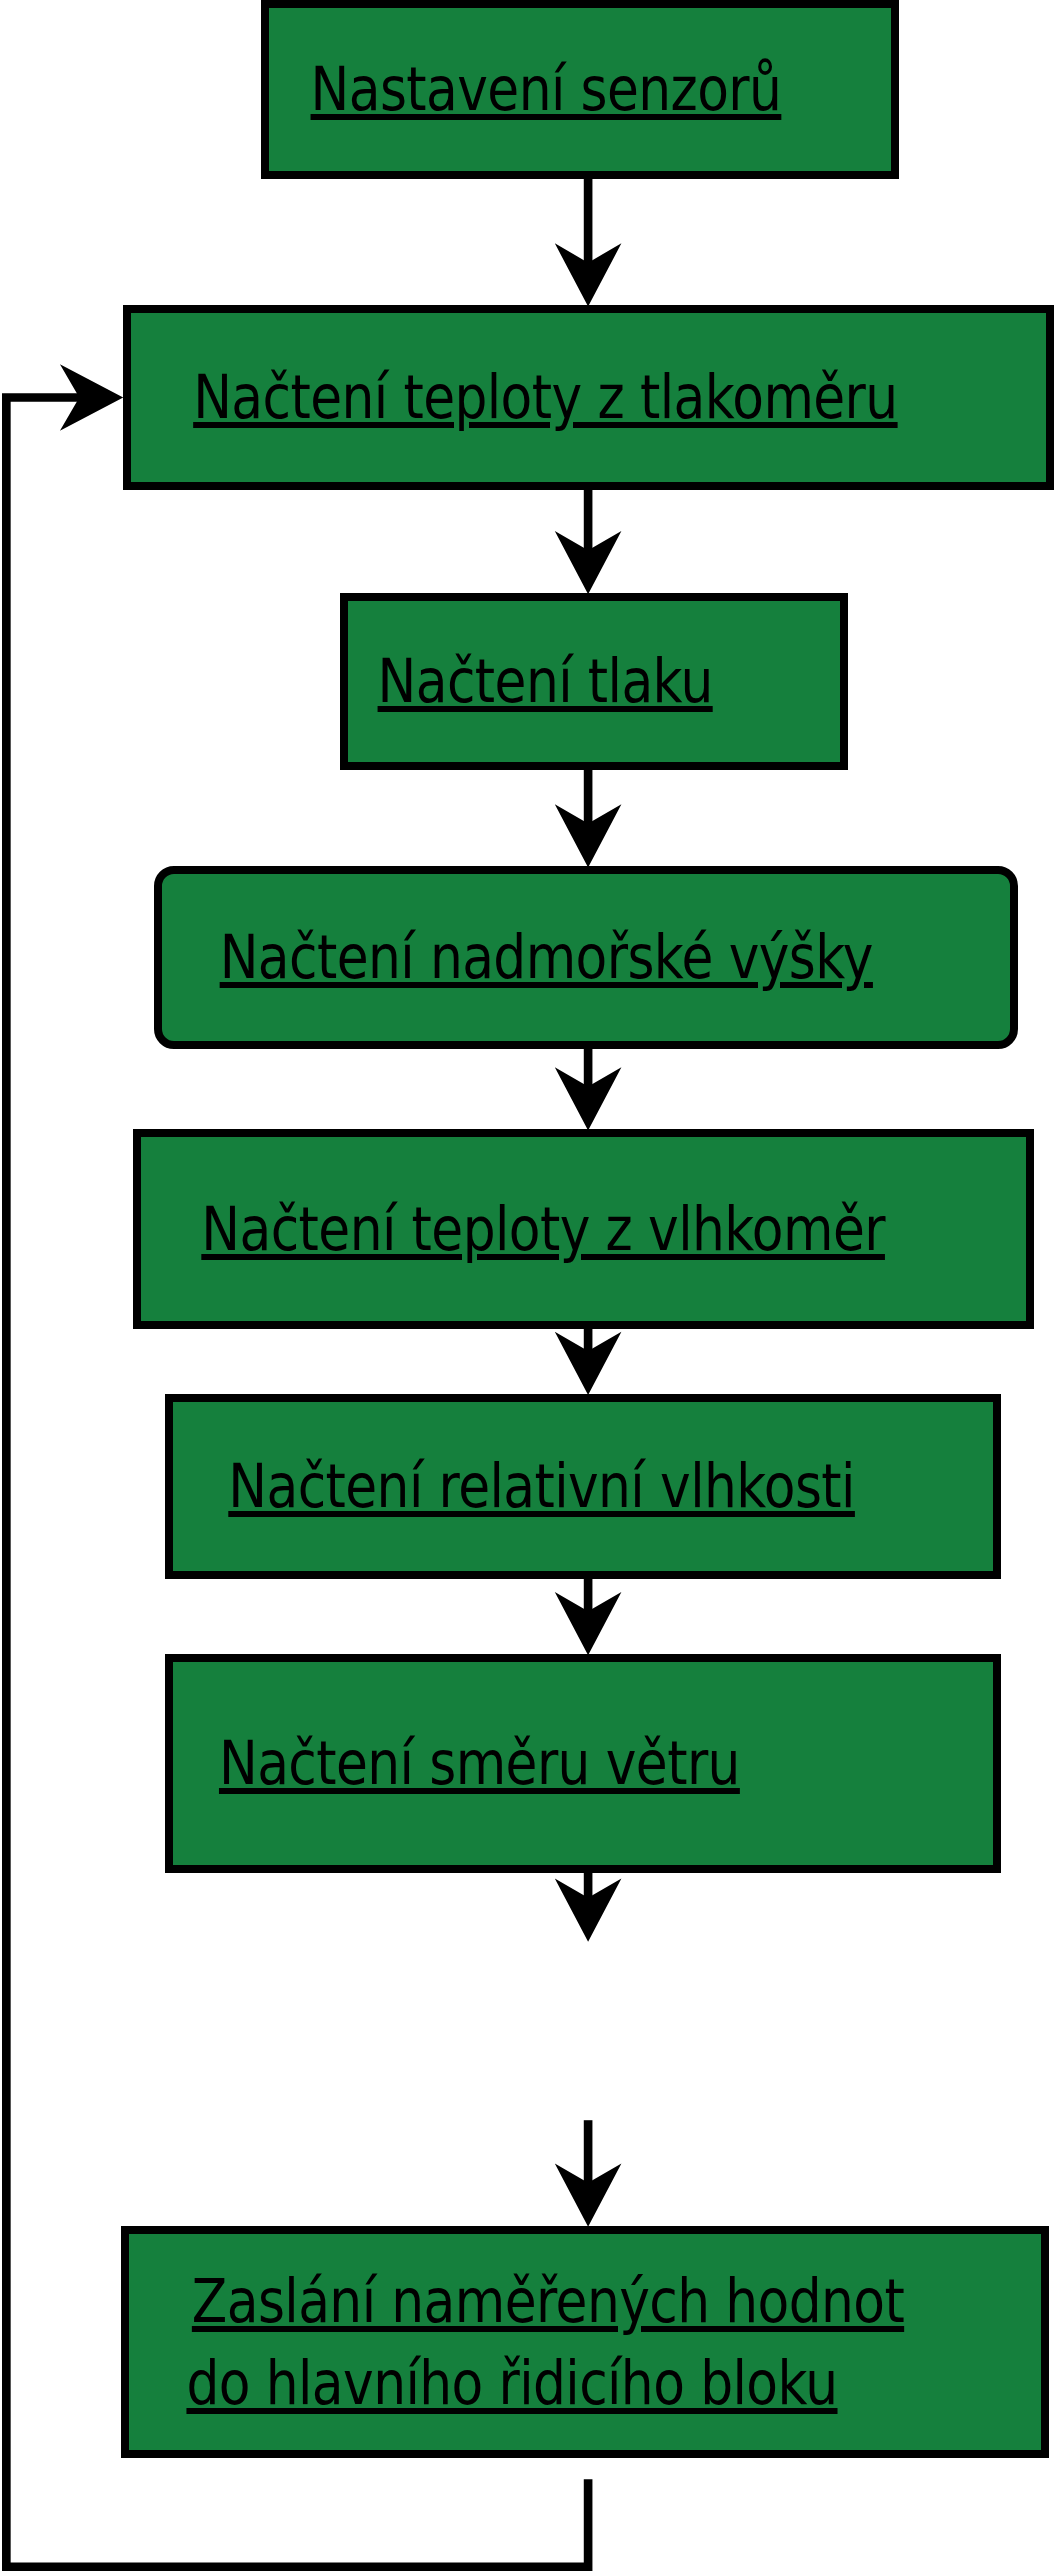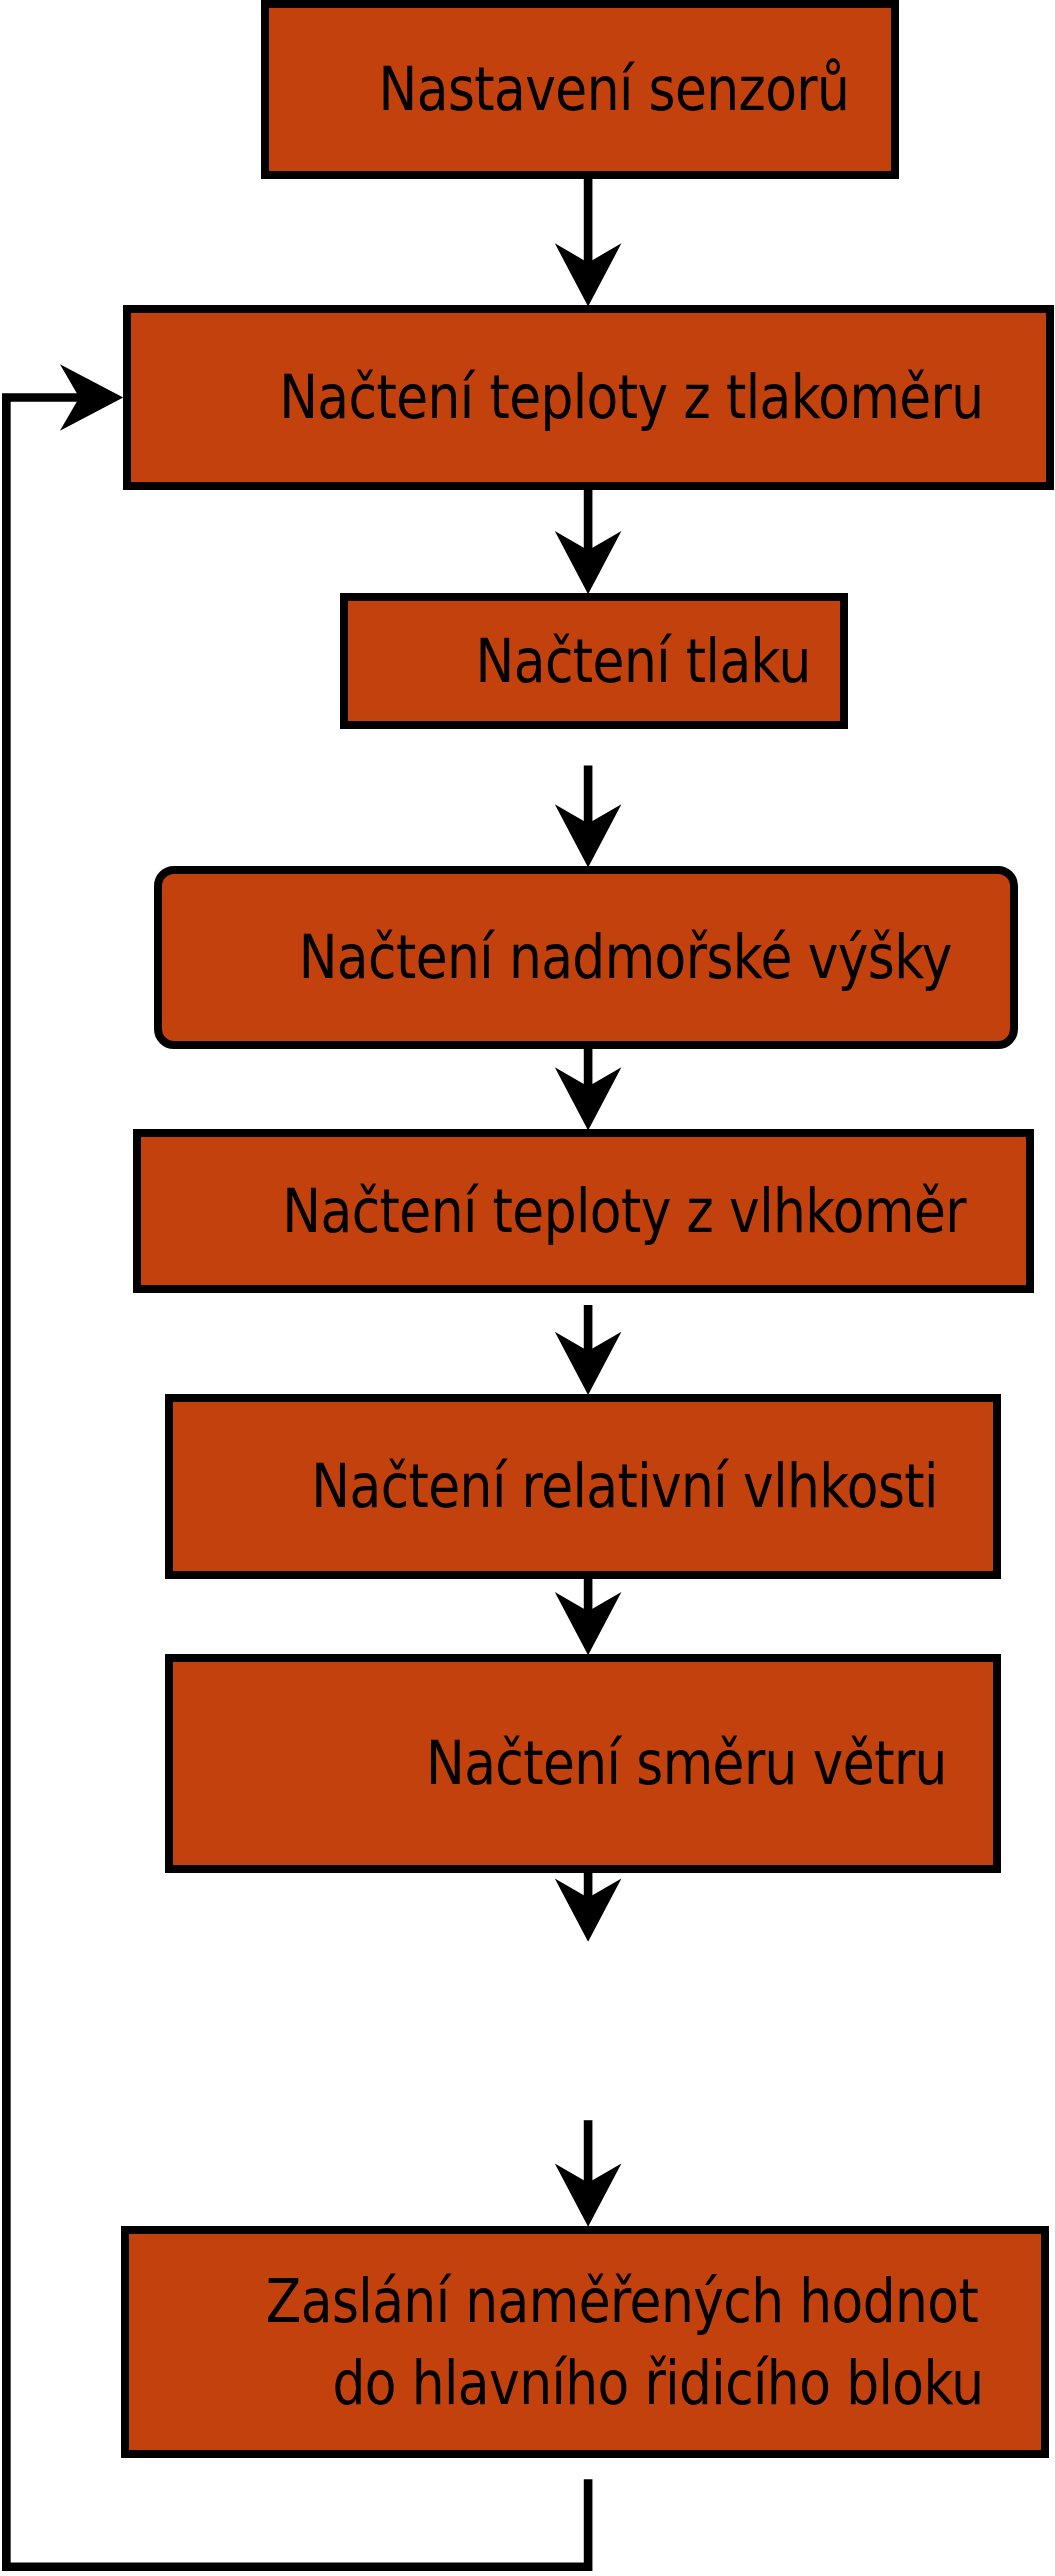--- a/index.html
+++ b/index.html
@@ -18,41 +18,42 @@
   #connectors {
     position: absolute;
     left: 0; top: 0;
     width: 1055px;
     height: 2576px;
   }
   .flow-node {
     position: absolute;
     box-sizing: border-box;
     border: 8.7px solid #000000;
-    background: #c2410c;
+    background: #15803d;
     display: flex;
     flex-direction: column;
-    align-items: flex-end;
+    align-items: flex-start;
     justify-content: center;
     color: #000000;
+    text-decoration: underline;
   }
   .flow-node .label {
     display: inline-block;
     font-size: 61px;
     line-height: 1.35;
     white-space: nowrap;
     transform: scaleX(0.85);
     letter-spacing: -0.7px;
   }
   
   #node-1 { left: 261px;  top: 0px;    width: 638px;  height: 179px; }
   #node-2 { left: 123px;  top: 305px;  width: 931px; height: 185px; }
-  #node-3 { left: 340px;  top: 593px;  width: 508px;  height: 136px; padding-left: 8px; }
+  #node-3 { left: 340px;  top: 593px;  width: 508px;  height: 177px; }
   #node-4 { left: 154px;  top: 866px; width: 864px; height: 183px; border-radius: 20px; }
-  #node-5 { left: 133px;  top: 1129px; width: 901px; height: 164px; }
+  #node-5 { left: 133px;  top: 1129px; width: 901px; height: 200px; }
   #node-6 { left: 165px;  top: 1394px; width: 836px; height: 185px; }
   #node-7 { left: 165px;  top: 1654px; width: 836px; height: 219px; }
   #node-8 { left: 167px;  top: 1940px; width: 846px; height: 184px; }
   #node-9 { left: 121px;  top: 2226px; width: 928px; height: 232px; }
   .shaft  { stroke: #000000; stroke-width: 13px; fill: none; }
   .head   { fill: #000000; stroke: none; }
 </style>
 </head>
 <body>
 

